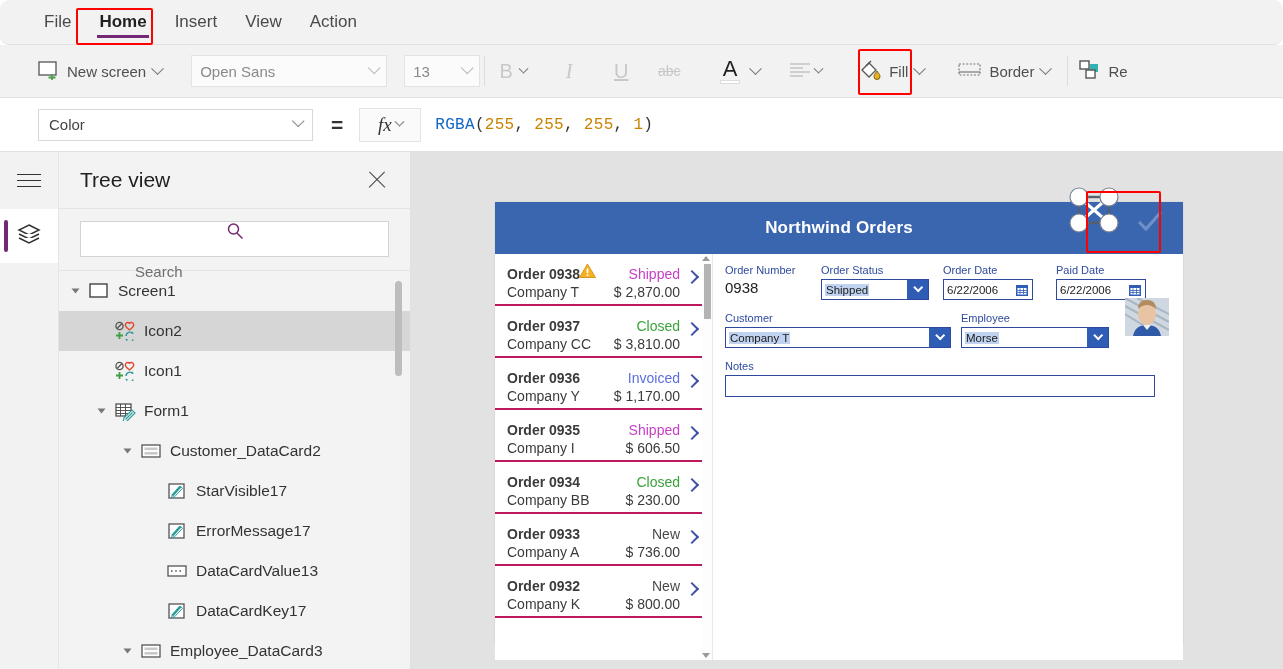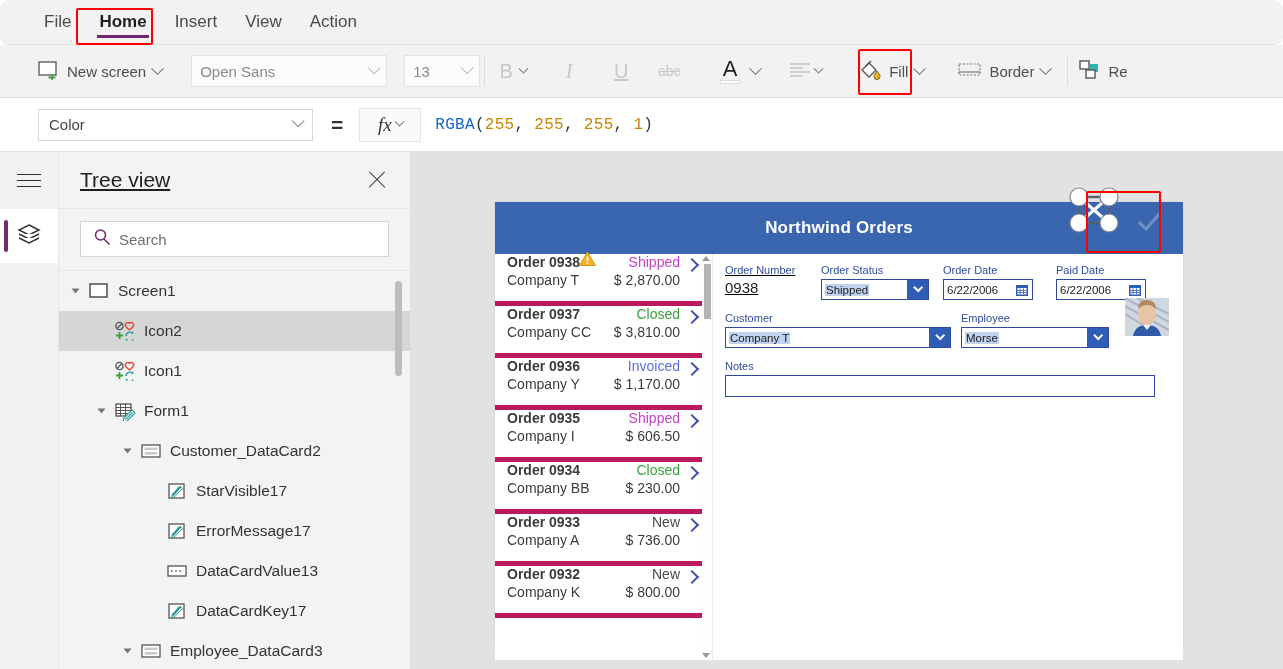--- a/index.html
+++ b/index.html
@@ -133,32 +133,32 @@
 
   
   .treepanel {
     position: absolute; left: 59px; top: 152px; width: 352px; height: 517px;
     background: #f3f3f3; border-right: 1px solid #e1e1e1;
   }
   .tree-hd {
     height: 57px; display: flex; align-items: center; justify-content: space-between;
     padding: 0 22px 0 21px; border-bottom: 1px solid #e4e4e4;
   }
-  .tree-title { font-size: 21px; color: #1f1f1f; text-decoration: underline; }
+  .tree-title { font-size: 21px; color: #1f1f1f; }
   .xbtn { width: 22px; height: 22px; position: relative; }
   .xbtn i {
     position: absolute; left: 0; top: 10px; width: 22px; height: 1.4px; background: #444;
   }
   .xbtn i:nth-child(1){ transform: rotate(45deg); }
   .xbtn i:nth-child(2){ transform: rotate(-45deg); }
 
   .search-wrap { padding: 12px 21px 13px 21px; background: #f3f3f3; border-bottom: 1px solid #e4e4e4;}
   .searchbox {
     height: 36px; background: #fff; border: 1px solid #d3d3d3;
-    display: flex; align-items: center; padding: 0 12px; gap: 6px;
+    display: flex; align-items: center; padding: 0 12px; gap: 18px; flex-direction: column;
   }
   .searchbox input {
     border: 0; outline: 0; font-size: 15px; color: #555; flex: 1;
     font-family: "Liberation Sans", sans-serif; background: transparent;
   }
   .searchbox input::placeholder { color: #6e6e6e; }
 
   .treelist { position: relative; height: 400px; overflow: hidden; }
   .trow {
     height: 40px; display: flex; align-items: center; gap: 8px;
@@ -197,21 +197,21 @@
   
   .netsel { position: absolute; right: 56px; top: -22px; width: 64px; height: 60px; }
   .netsel svg { position: absolute; left: 0; top: 0; }
   .checkicon { position: absolute; right: 16px; top: 4px; width: 34px; height: 30px; opacity: .28;}
 
   .appbody { display: flex; height: 406px; }
   .gallery {
     width: 222px; border-right: 1px solid #e9e9e9; position: relative; background: #fff;
   }
   .gitem {
-    height: 52px; padding: 0 8px 0 12px; border-bottom: 5px solid #be185d;
+    height: 52px; padding: 12px 8px 0 12px; border-bottom: 2px solid #be185d;
     display: flex; align-items: flex-start; position: relative; text-align: right;
   }
   .gleft { flex: 1; }
   .grow1 { display: flex; align-items: center; justify-content: space-between; }
   .gorder { font-size: 14px; font-weight: bold; color: #3b3b3b; position: relative;}
   .gstatus { font-size: 14px; }
   .grow2 { display: flex; align-items: center; justify-content: space-between; margin-top: 2px;}
   .gcompany { font-size: 14px; color: #3b3b3b; }
   .gamount { font-size: 14px; color: #3b3b3b; }
   .gchev {
@@ -688,21 +688,21 @@
             <div class="gscroll-track">
             <span class="gscroll-arrow up"></span>
             <span class="gscroll-thumb"></span>
             <span class="gscroll-arrow dn"></span>
           </div>
         </div>
 
         <div class="detail">
 
           <div style="display:flex; gap:0;">
-            <div style="width:96px;text-decoration:underline;">
+            <div style="width:96px;">
               <div class="flabel">Order Number</div>
               <div class="fvalue-plain">0938</div>
             </div>
 
             <div style="width:122px;">
               <div class="flabel">Order Status</div>
               <div class="fsel" style="width:108px;">
                 <span class="txt">
                     <b>Shipped</b>
                   </span>

